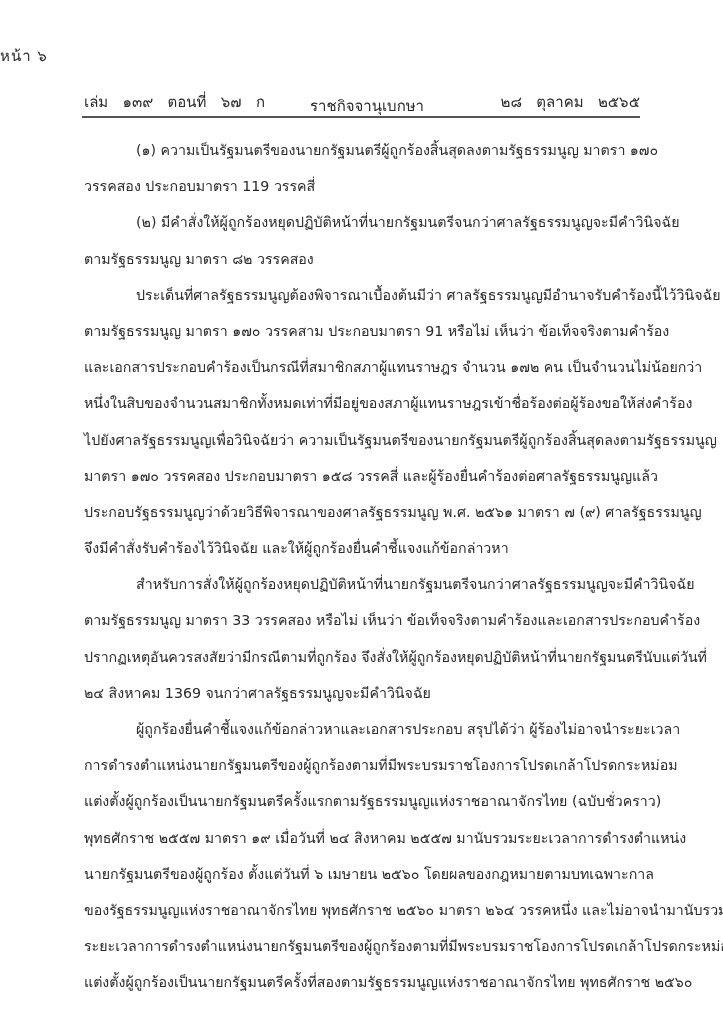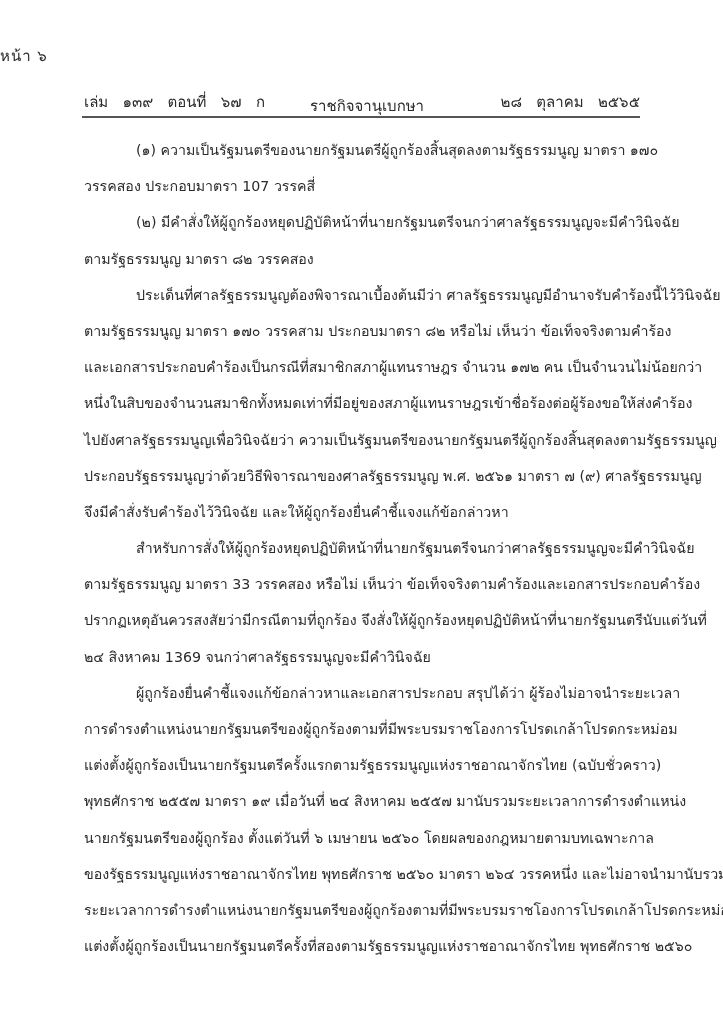--- a/index.html
+++ b/index.html
@@ -26,28 +26,29 @@
 
 <div class="running-header">
   <span class="rh-left">เล่ม   ๑๓๙   ตอนที่   ๖๗   ก</span>
   <span class="rh-center">ราชกิจจานุเบกษา</span>
   <span class="rh-right">๒๘   ตุลาคม   ๒๕๖๕</span>
 </div>
 <div class="header-rule"></div>
 
 <div class="body-text" id="body-text">
     <div class="line indent">(๑) ความเป็นรัฐมนตรีของนายกรัฐมนตรีผู้ถูกร้องสิ้นสุดลงตามรัฐธรรมนูญ  มาตรา  ๑๗๐</div>
-    <div class="line last">วรรคสอง  ประกอบมาตรา  107  วรรคสี่</div>
+    <div class="line last">วรรคสอง  ประกอบมาตรา  119  วรรคสี่</div>
     <div class="line indent">(๒) มีคำสั่งให้ผู้ถูกร้องหยุดปฏิบัติหน้าที่นายกรัฐมนตรีจนกว่าศาลรัฐธรรมนูญจะมีคำวินิจฉัย</div>
     <div class="line last">ตามรัฐธรรมนูญ  มาตรา  ๘๒  วรรคสอง</div>
     <div class="line indent">ประเด็นที่ศาลรัฐธรรมนูญต้องพิจารณาเบื้องต้นมีว่า  ศาลรัฐธรรมนูญมีอำนาจรับคำร้องนี้ไว้วินิจฉัย</div>
-    <div class="line">ตามรัฐธรรมนูญ  มาตรา  ๑๗๐  วรรคสาม  ประกอบมาตรา  ๘๒  หรือไม่  เห็นว่า  ข้อเท็จจริงตามคำร้อง</div>
+    <div class="line">ตามรัฐธรรมนูญ  มาตรา  ๑๗๐  วรรคสาม  ประกอบมาตรา  91  หรือไม่  เห็นว่า  ข้อเท็จจริงตามคำร้อง</div>
     <div class="line">และเอกสารประกอบคำร้องเป็นกรณีที่สมาชิกสภาผู้แทนราษฎร  จำนวน  ๑๗๒  คน  เป็นจำนวนไม่น้อยกว่า</div>
     <div class="line">หนึ่งในสิบของจำนวนสมาชิกทั้งหมดเท่าที่มีอยู่ของสภาผู้แทนราษฎรเข้าชื่อร้องต่อผู้ร้องขอให้ส่งคำร้อง</div>
     <div class="line">ไปยังศาลรัฐธรรมนูญเพื่อวินิจฉัยว่า  ความเป็นรัฐมนตรีของนายกรัฐมนตรีผู้ถูกร้องสิ้นสุดลงตามรัฐธรรมนูญ</div>
+    <div class="line">มาตรา  ๑๗๐  วรรคสอง  ประกอบมาตรา  ๑๕๘  วรรคสี่  และผู้ร้องยื่นคำร้องต่อศาลรัฐธรรมนูญแล้ว</div>
     <div class="line">ประกอบรัฐธรรมนูญว่าด้วยวิธีพิจารณาของศาลรัฐธรรมนูญ  พ.ศ.  ๒๕๖๑  มาตรา  ๗  (๙)  ศาลรัฐธรรมนูญ</div>
     <div class="line last">จึงมีคำสั่งรับคำร้องไว้วินิจฉัย   และให้ผู้ถูกร้องยื่นคำชี้แจงแก้ข้อกล่าวหา</div>
     <div class="line indent">สำหรับการสั่งให้ผู้ถูกร้องหยุดปฏิบัติหน้าที่นายกรัฐมนตรีจนกว่าศาลรัฐธรรมนูญจะมีคำวินิจฉัย</div>
     <div class="line">ตามรัฐธรรมนูญ  มาตรา  33  วรรคสอง  หรือไม่  เห็นว่า  ข้อเท็จจริงตามคำร้องและเอกสารประกอบคำร้อง</div>
     <div class="line">ปรากฏเหตุอันควรสงสัยว่ามีกรณีตามที่ถูกร้อง  จึงสั่งให้ผู้ถูกร้องหยุดปฏิบัติหน้าที่นายกรัฐมนตรีนับแต่วันที่</div>
     <div class="line last">๒๔  สิงหาคม  1369  จนกว่าศาลรัฐธรรมนูญจะมีคำวินิจฉัย</div>
     <div class="line indent">ผู้ถูกร้องยื่นคำชี้แจงแก้ข้อกล่าวหาและเอกสารประกอบ  สรุปได้ว่า  ผู้ร้องไม่อาจนำระยะเวลา</div>
     <div class="line">การดำรงตำแหน่งนายกรัฐมนตรีของผู้ถูกร้องตามที่มีพระบรมราชโองการโปรดเกล้าโปรดกระหม่อม</div>
     <div class="line">แต่งตั้งผู้ถูกร้องเป็นนายกรัฐมนตรีครั้งแรกตามรัฐธรรมนูญแห่งราชอาณาจักรไทย  (ฉบับชั่วคราว)</div>
     <div class="line">พุทธศักราช  ๒๕๕๗  มาตรา  ๑๙  เมื่อวันที่  ๒๔  สิงหาคม  ๒๕๕๗  มานับรวมระยะเวลาการดำรงตำแหน่ง</div>

